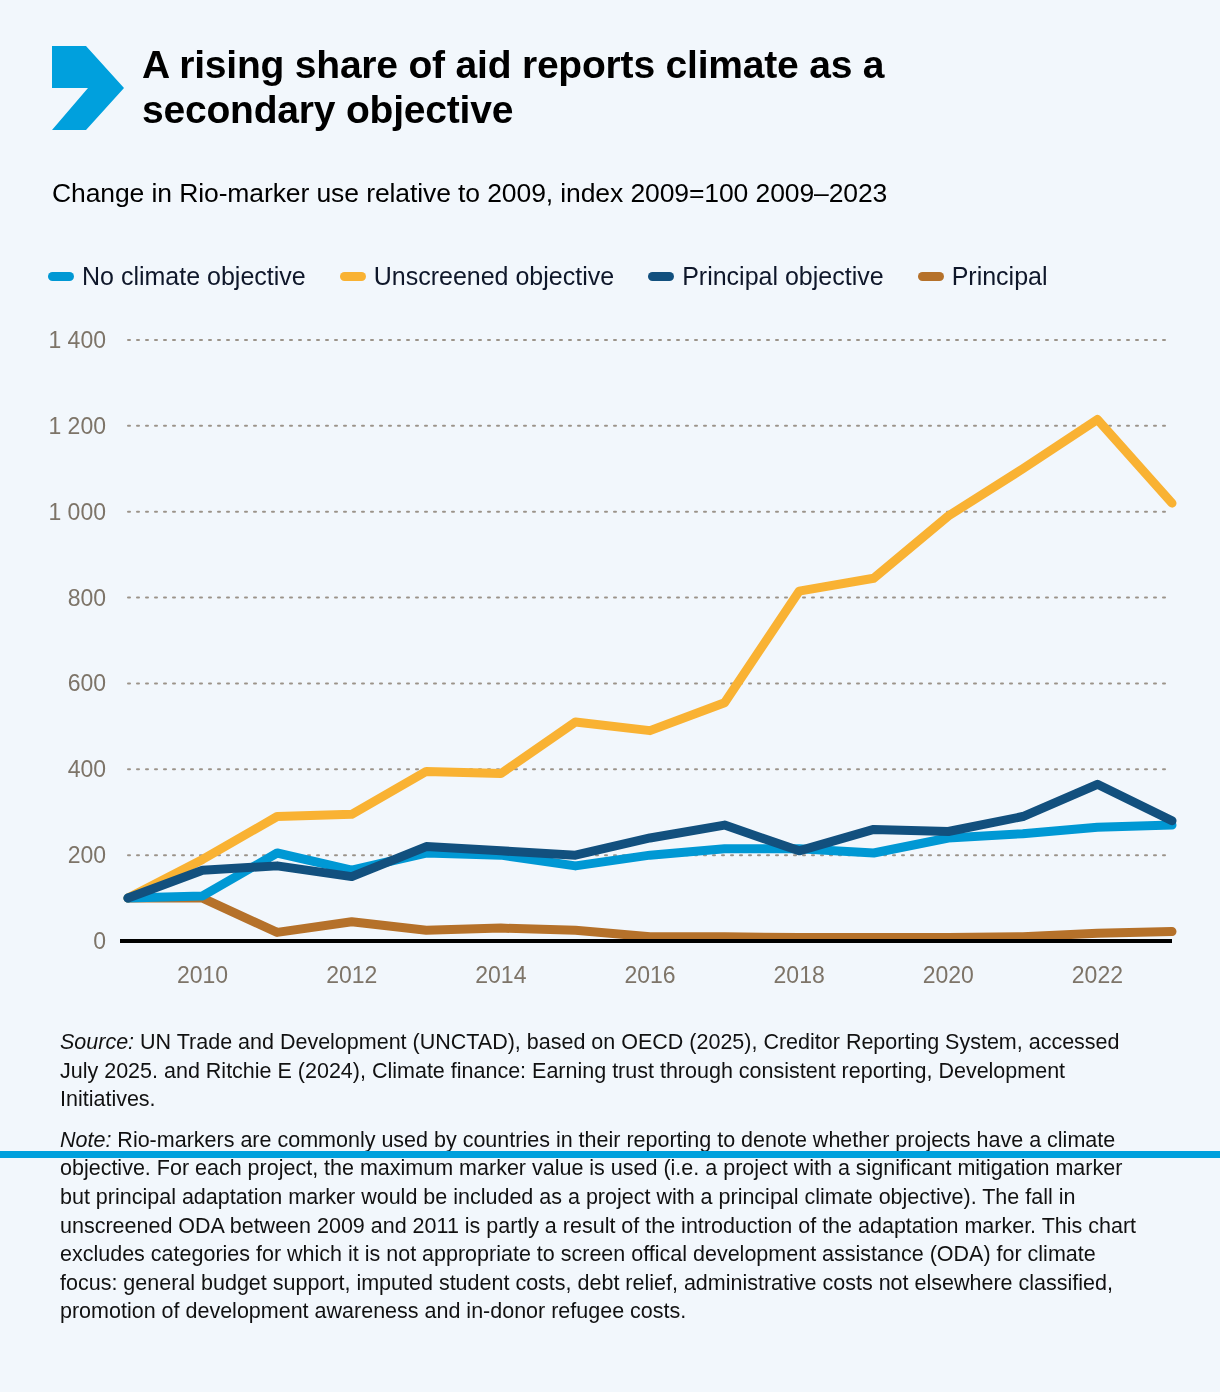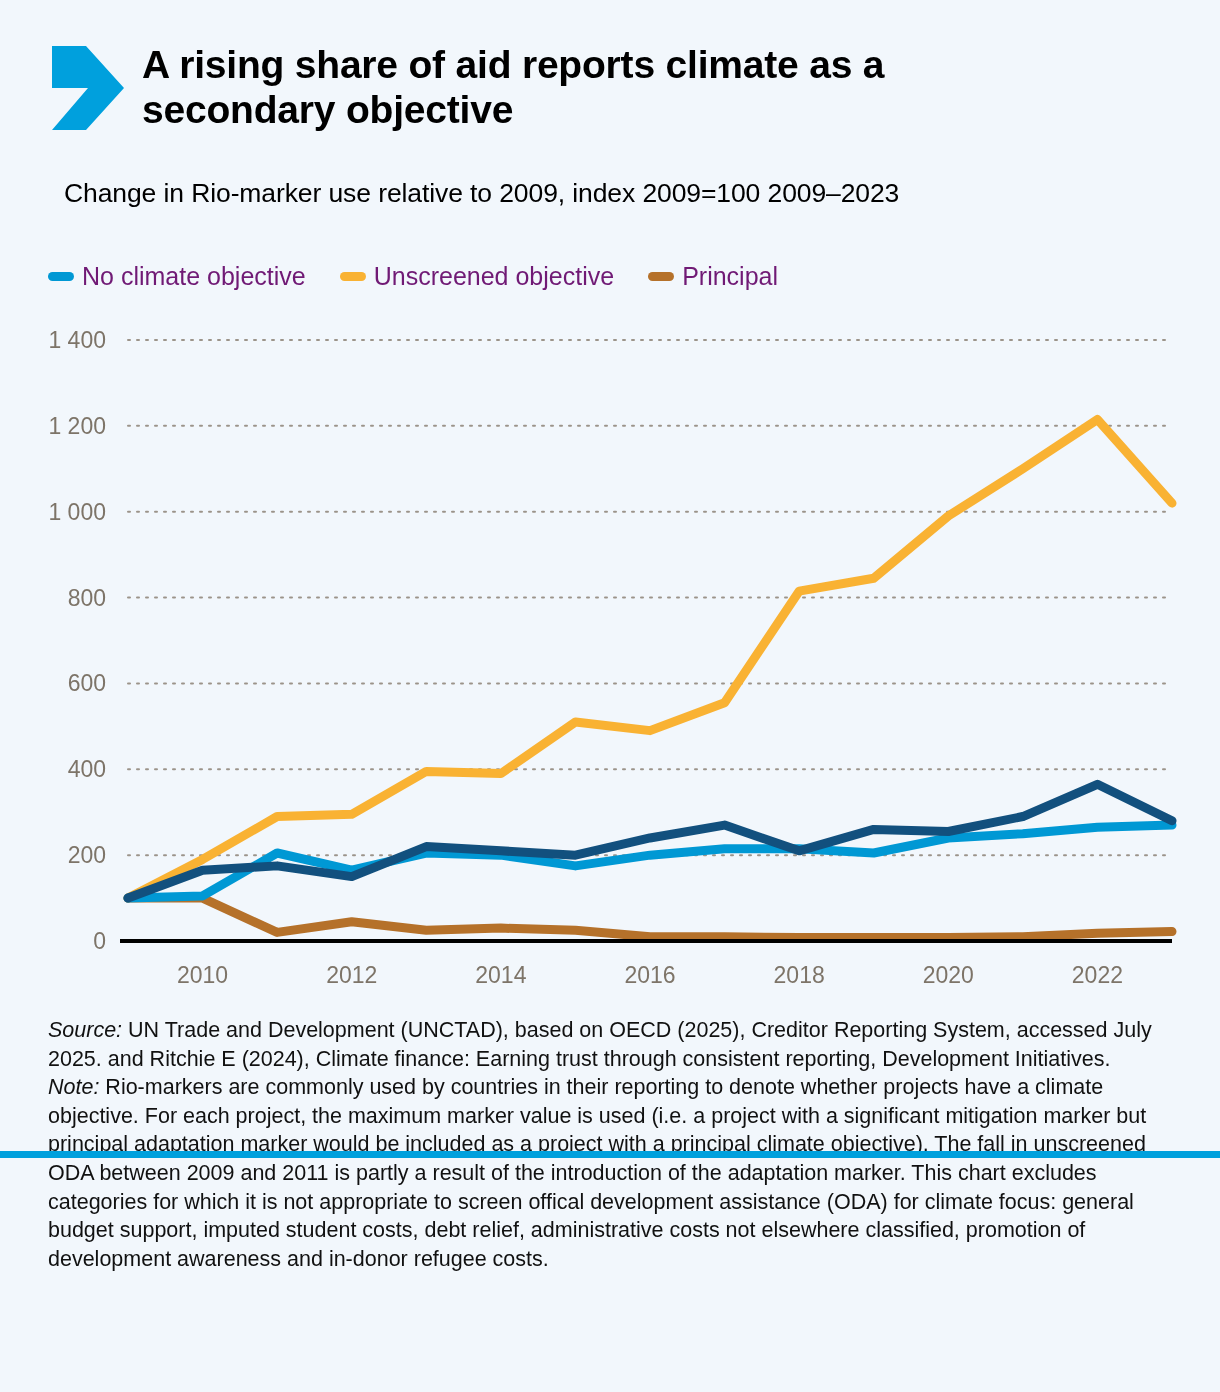--- a/index.html
+++ b/index.html
@@ -43,21 +43,21 @@
   .title-text {
     font-size: 39px;
     font-weight: bold;
     line-height: 1.16;
     letter-spacing: -0.2px;
     color: #000;
     max-width: 940px;
   }
   .subtitle {
     position: absolute;
-    left: 64px;
+    left: 52px;
     top: 178px;
     font-size: 26.5px;
     color: #000;
     letter-spacing: -0.1px;
   }
 
   
   .legend {
     position: absolute;
     left: 48px;
@@ -74,21 +74,21 @@
   }
   .legend-swatch {
     width: 26px;
     height: 9px;
     border-radius: 4.5px;
     margin-right: 8px;
     flex: 0 0 auto;
   }
   .legend-label {
     font-size: 25px;
-    color: #701a75;
+    color: #0f172a;
   }
 
   
   .chart-area {
     position: absolute;
     left: 0;
     top: 318px;
     width: 1220px;
     height: 672px;
   }
@@ -112,21 +112,21 @@
   .notes {
     position: absolute;
     left: 48px;
     top: 1016px;
     width: 1122px;
     font-size: 21.5px;
     line-height: 1.33;
     color: #111;
   }
   .notes p {
-    margin: 0;
+    margin: 12px;
   }
   .lab {
     font-style: italic;
   }
 
   
   .bottom-rule {
     position: absolute;
     left: 0;
     bottom: 14px;
@@ -151,20 +151,24 @@
   </div>
 
   <div class="legend">
     <div class="legend-item">
       <span class="legend-swatch" style="background:#0098d4"></span>
       <span class="legend-label">No climate objective</span>
     </div>
     <div class="legend-item">
       <span class="legend-swatch" style="background:#f9b233"></span>
       <span class="legend-label">Unscreened objective</span>
+    </div>
+    <div class="legend-item">
+      <span class="legend-swatch" style="background:#12507e"></span>
+      <span class="legend-label">Principal objective</span>
     </div>
     <div class="legend-item">
       <span class="legend-swatch" style="background:#b5712a"></span>
       <span class="legend-label">Principal</span>
     </div>
   </div>
 
   <div class="chart-area">
     <svg class="chart-svg" id="chart-svg" width="1220" height="672" viewBox="0 0 1220 672">
       <g id="grid-layer">

